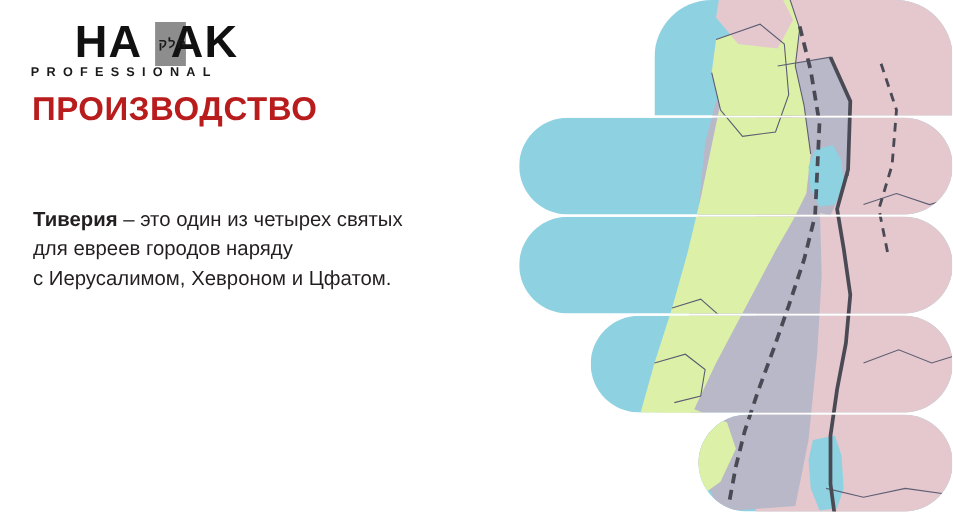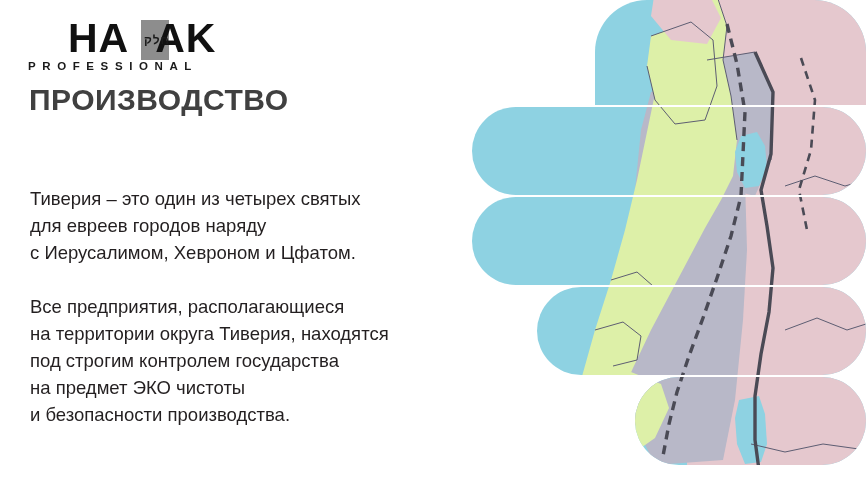--- a/index.html
+++ b/index.html
@@ -72,38 +72,38 @@
 
   
   .page-title {
     position: absolute;
     left: 29px;
     top: 83px;
     font-family: "Liberation Sans", sans-serif;
     font-size: 30px;
     font-weight: 700;
     letter-spacing: 0.5px;
-    color: #404040;
+    color: #b91c1c;
     white-space: nowrap;
   }
 
   
   .body-copy {
     position: absolute;
     left: 30px;
     top: 185px;
     width: 450px;
     font-family: "Liberation Sans", sans-serif;
     font-size: 18.5px;
     line-height: 27px;
     color: #231f20;
   }
   .para { margin: 0; }
   .para + .para { margin-top: 27px; }
-  .para b { font-weight: 400; }
+  .para b { font-weight: 700; }
 
   
   .map-panel {
     position: absolute;
     left: 455px;
     top: 0;
     width: 411px;
     height: 483px;
     overflow: hidden;
   }
@@ -138,21 +138,20 @@
       <span class="logo-badge"></span>
       <span class="logo-badge-text">חלק</span>
     </div>
     <div class="logo-sub">PROFESSIONAL</div>
   </div>
 
   <div class="page-title">ПРОИЗВОДСТВО</div>
 
   <div class="body-copy">
     <p class="para"><b>Тиверия</b><span> – это один из четырех святых<br>для евреев городов наряду<br>с Иерусалимом, Хевроном и Цфатом.</span></p>
-    <p class="para"><span>Все предприятия, располагающиеся<br>на территории округа Тиверия, находятся<br>под строгим контролем государства<br>на предмет ЭКО чистоты<br>и безопасности производства.</span></p>
   </div>
 
   <div class="map-panel">
 
     <div class="band" style="left:0;top:0;width:411px;height:105px;">
       <div class="band-inner" style="clip-path: inset(0 0 0 140px round 52px);">
         <div class="sea-strip" style="left:140px;top:0;width:271px;height:105px;"></div>
         <svg class="map-svg" width="411" height="483" viewBox="0 0 411 483">
           <use href="#map-art"></use>
         </svg>

